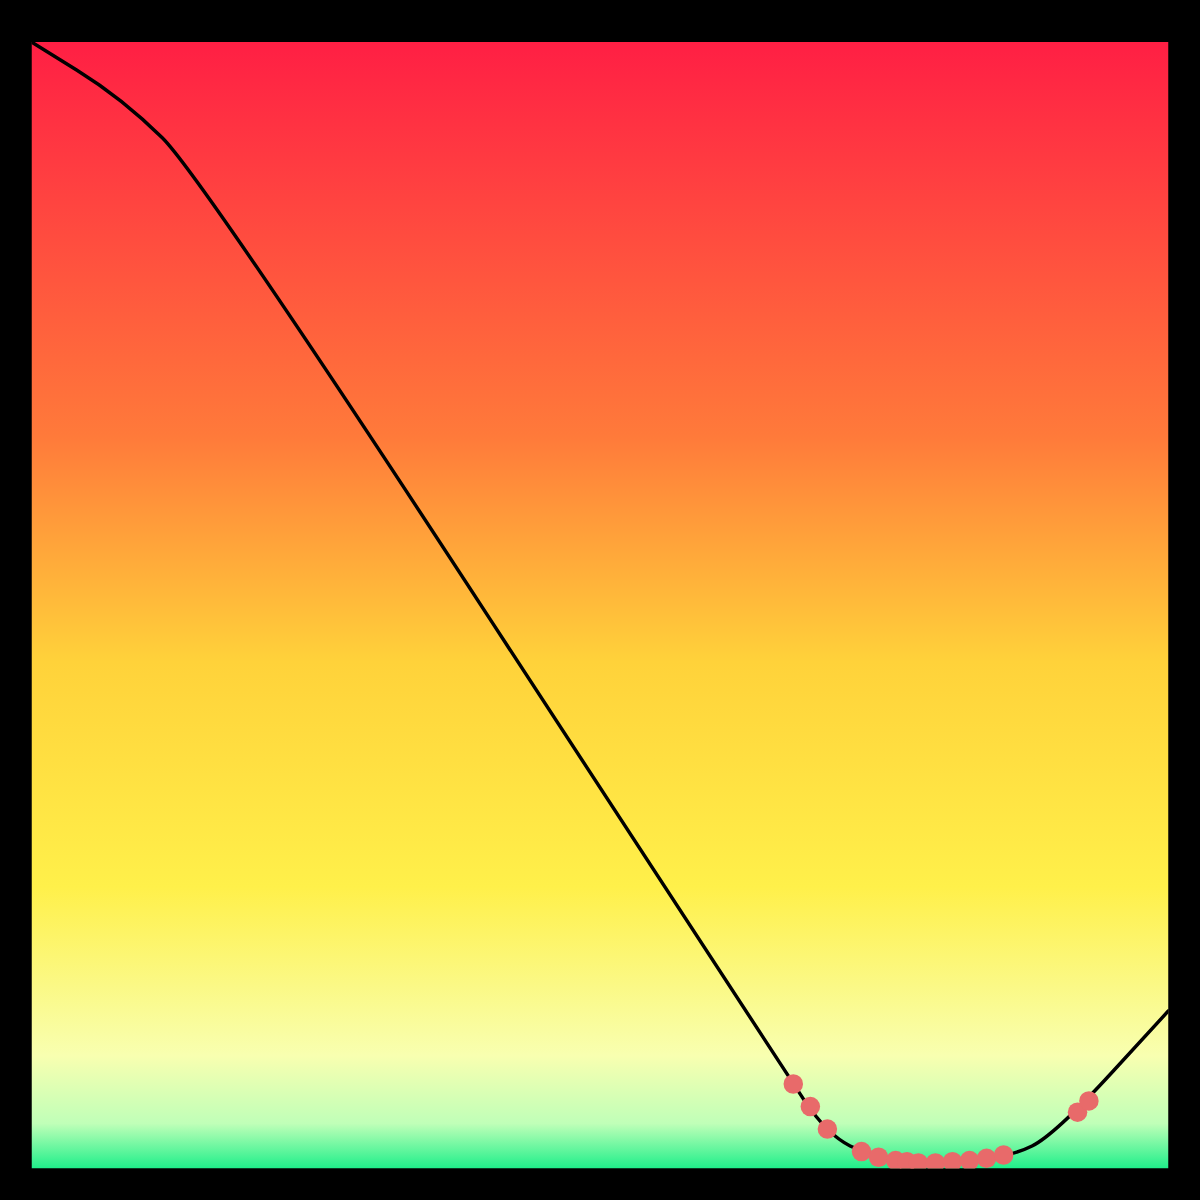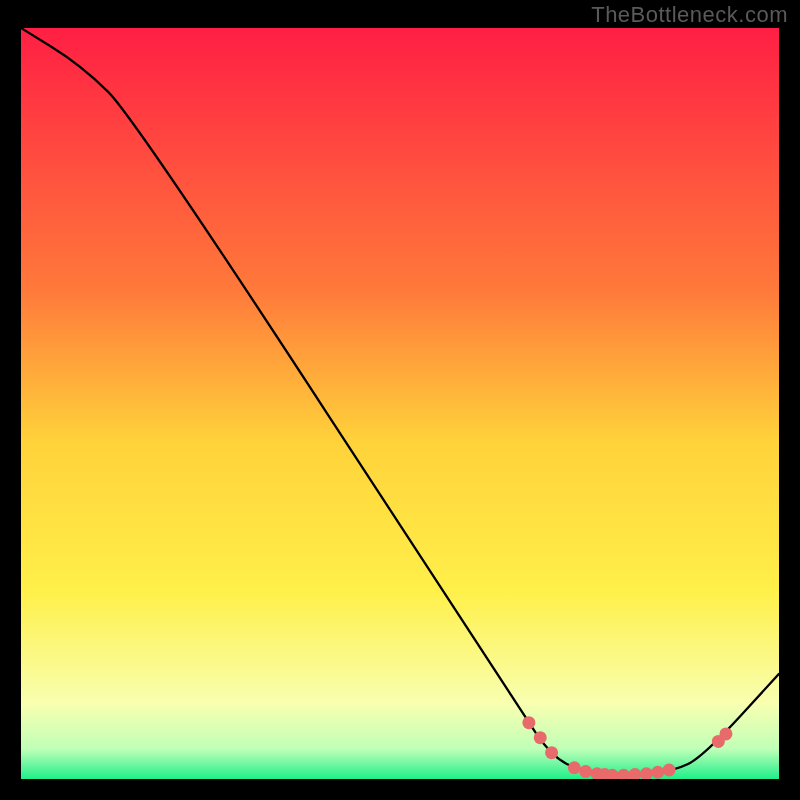--- a/index.html
+++ b/index.html
@@ -37,21 +37,20 @@
   .plot-area svg {
     display: block;
     width: 100%;
     height: 100%;
   }
 </style>
 </head>
 <body>
 
 <div class="frame">
-  <div class="watermark">TheBottleneck.com</div>
   <div class="plot-area">
     <svg id="chart-svg" viewBox="0 0 758 751">
         <defs>
           <linearGradient id="bg-grad" x1="0" y1="0" x2="0" y2="1">
             <stop offset="0%" stop-color="#ff1f44"></stop>
             <stop offset="35%" stop-color="#ff7a3a"></stop>
             <stop offset="55.00000000000001%" stop-color="#ffd23a"></stop>
             <stop offset="75%" stop-color="#fff04a"></stop>
             <stop offset="90%" stop-color="#f8ffb0"></stop>
             <stop offset="96%" stop-color="#c0ffb8"></stop>

